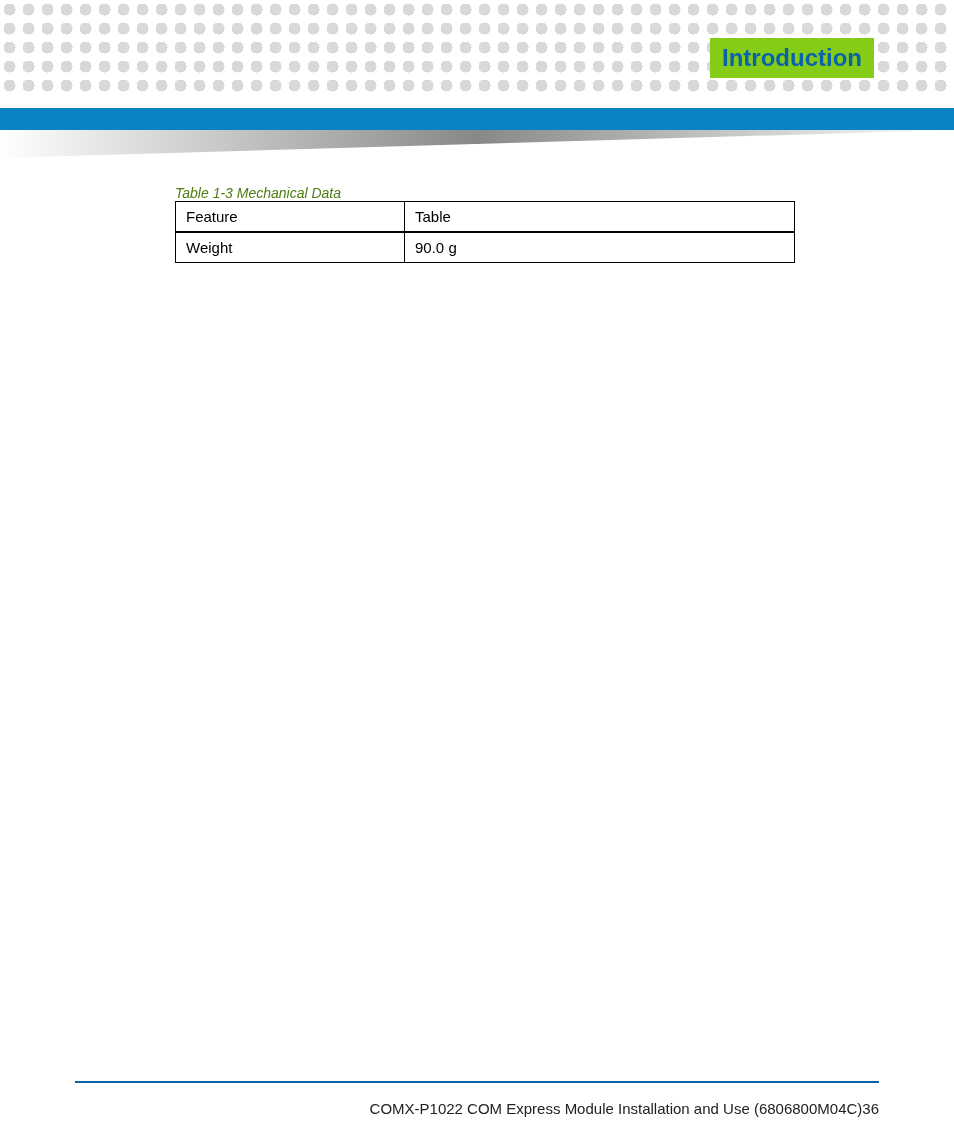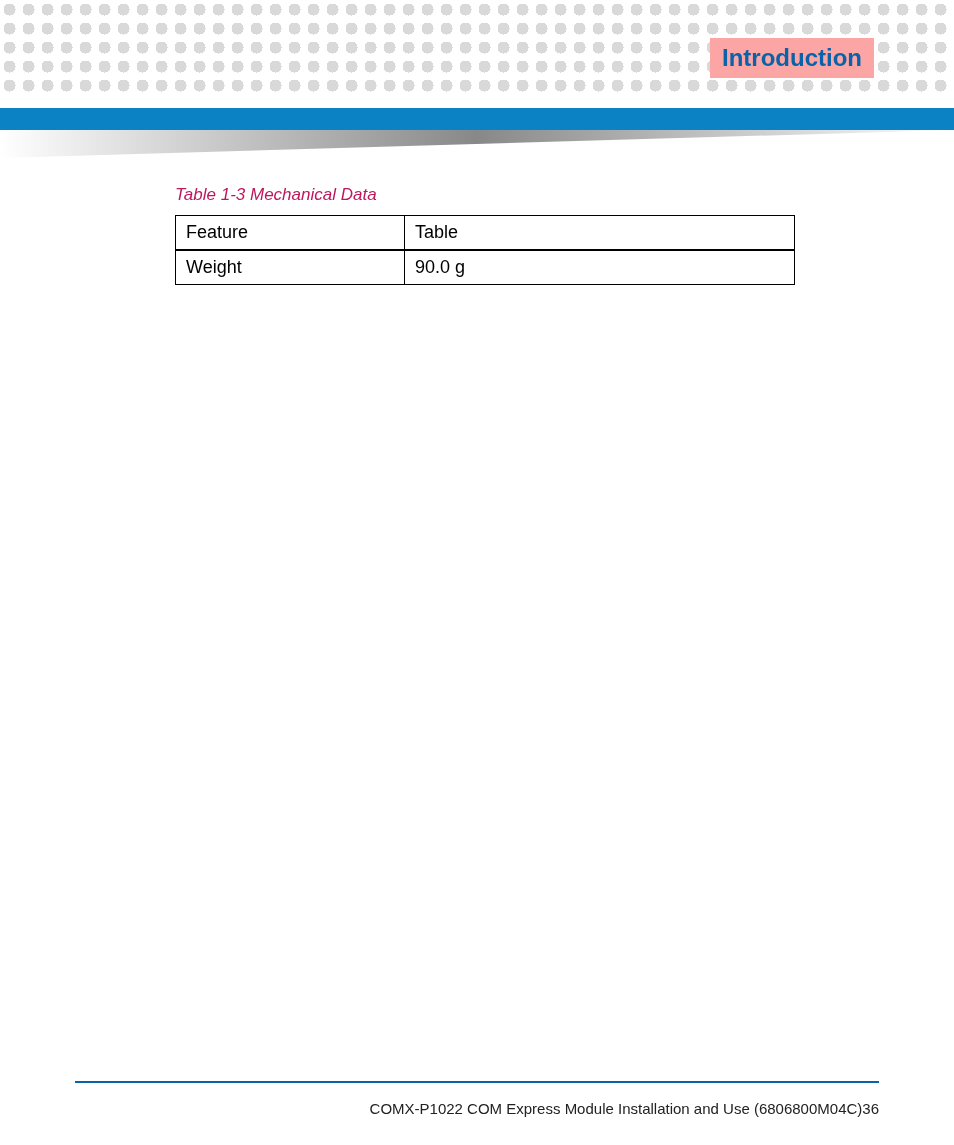--- a/index.html
+++ b/index.html
@@ -24,21 +24,21 @@
       background-size: 19px 19px;
       background-position: 0 0;
     }
     .header-title {
       position: absolute;
       top: 38px;
       right: 80px;
       color: #0a62a9;
       font-size: 24px;
       font-weight: bold;
-      background: #fca5a5;
+      background: #84cc16;
       padding: 6px 12px;
       z-index: 2;
     }
     .blue-bar {
       position: absolute;
       top: 108px;
       left: 0;
       right: 0;
       height: 22px;
       background: #0a82c4;
@@ -52,29 +52,28 @@
       background: linear-gradient(to right, #fff 0%, #888 50%, #fff 100%);
       clip-path: polygon(0 0, 100% 0, 100% 0, 0 100%);
     }
     .content {
       position: absolute;
       top: 185px;
       left: 175px;
       width: 620px;
     }
     .table-title {
-      color: #be185d;
+      color: #4d7c0f;
       font-style: italic;
-      font-size: 17px;
-      margin-bottom: 10px;
+      font-size: 14px;
     }
     table {
       width: 100%;
       border-collapse: collapse;
-      font-size: 18px;
+      font-size: 15px;
     }
     th, td {
       border: 1px solid #000;
       padding: 6px 10px;
       text-align: left;
       font-weight: normal;
     }
     thead tr {
       border-bottom: 2px solid #000;
     }

